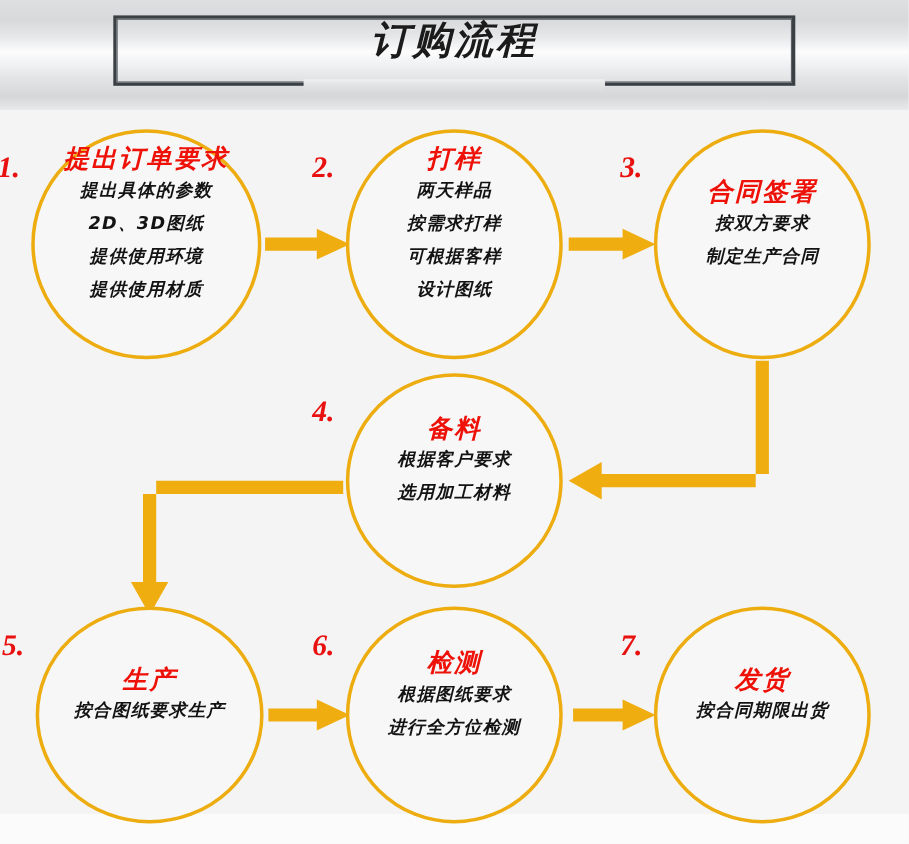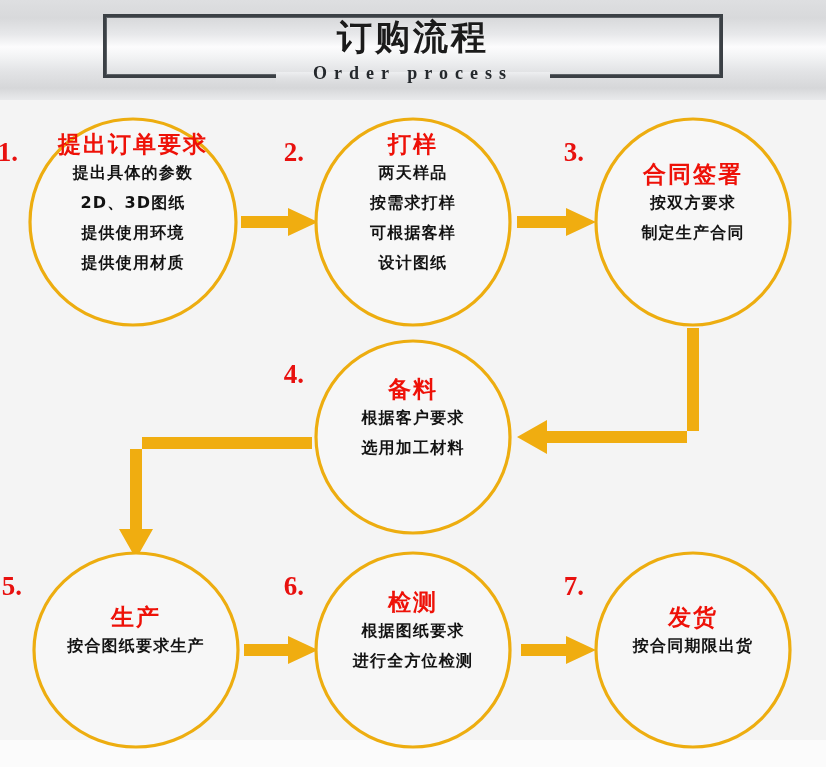--- a/index.html
+++ b/index.html
@@ -11,20 +11,21 @@
     width: 826px;
     height: 767px;
     font-family: "Liberation Sans", "DejaVu Sans", sans-serif;
     overflow: hidden;
   }
   #root {
     position: relative;
     width: 826px;
     height: 767px;
     background: #f4f4f4;
+    font-style: italic;
   }
 
   
   .header-band {
     position: absolute;
     left: 0; top: 0;
     width: 826px;
     height: 100px;
     background: linear-gradient(to bottom,
        #dedfe1 0%,
@@ -145,21 +146,20 @@
 <body>
 
 <div id="root">
 
   <div class="header-band">
     <div class="header-box">
       <div class="header-box-inner"></div>
     </div>
     <div class="rule-mask mask-mid"></div>
     <div class="title-cn">订购流程</div>
-    <div class="title-en">Order process</div>
   </div>
 
   <div class="stage"></div>
   <div class="footer-strip"></div>
 
   <svg class="flow" viewBox="0 0 826 767">
 
     <g>
       <path class="arrow-shape" d="M241,216 L288,216 L288,208 L318,222 L288,236 L288,228 L241,228 Z"></path>
     </g>

